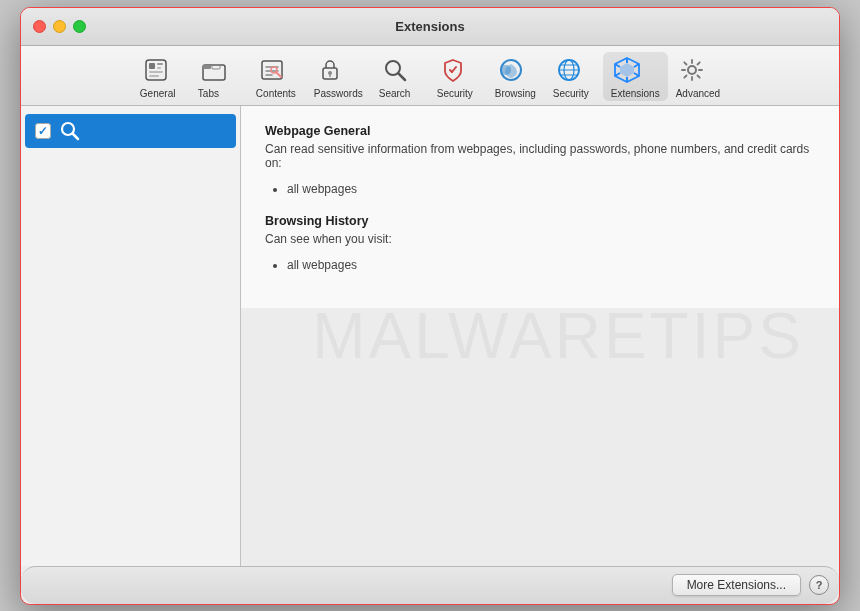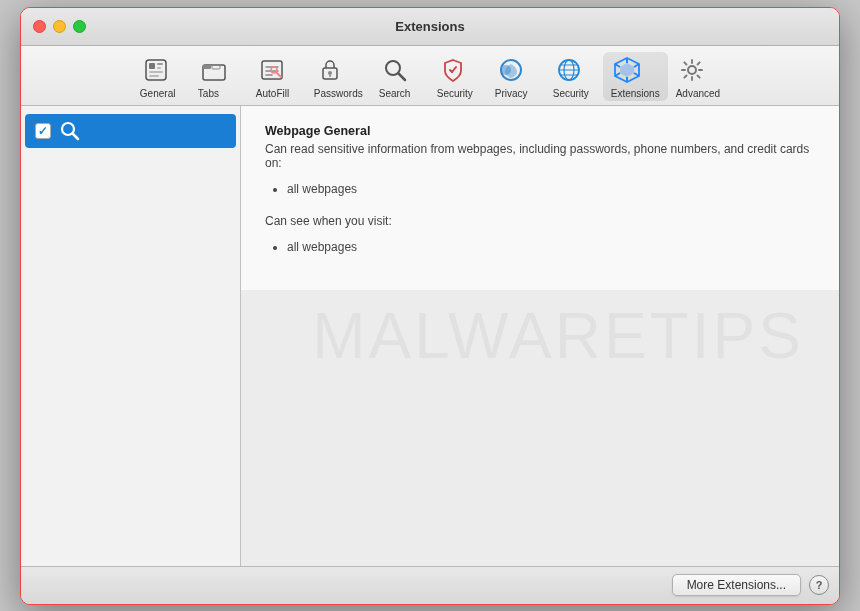--- a/index.html
+++ b/index.html
@@ -244,20 +244,21 @@
     
     .bottom-bar {
       background: linear-gradient(180deg, #e8e8e8 0%, #d8d8d8 100%);
       border-top: 1px solid #b8b8b8;
       height: 38px;
       display: flex;
       align-items: center;
       justify-content: flex-end;
       padding: 0 10px;
       gap: 8px;
+      border-radius: 15px;
     }
 
     .more-extensions-btn {
       background: linear-gradient(180deg, #f9f9f9 0%, #e8e8e8 100%);
       border: 1px solid #b0b0b0;
       border-radius: 5px;
       padding: 3px 14px;
       font-size: 12px;
       cursor: pointer;
       color: #333;
@@ -351,21 +352,21 @@
       <div class="toolbar-icon">
         <svg width="28" height="28" viewBox="0 0 28 28">
           <rect x="4" y="5" width="20" height="18" rx="2" fill="none" stroke="#555" stroke-width="1.5"></rect>
           <line x1="8" y1="11" x2="20" y2="11" stroke="#888" stroke-width="1.5" stroke-linecap="round"></line>
           <line x1="8" y1="15" x2="20" y2="15" stroke="#888" stroke-width="1.5" stroke-linecap="round"></line>
           <line x1="8" y1="19" x2="14" y2="19" stroke="#888" stroke-width="1.5" stroke-linecap="round"></line>
           <path d="M18 16 L23 21" stroke="#e88" stroke-width="2" stroke-linecap="round"></path>
           <circle cx="16" cy="14" r="3" fill="none" stroke="#e88" stroke-width="1.5"></circle>
         </svg>
       </div>
-      <span class="toolbar-label">AutoFill</span>
+      <span class="toolbar-label">Contents</span>
     </div>
 
     <div class="toolbar-item">
       <div class="toolbar-icon">
         <svg width="28" height="28" viewBox="0 0 28 28">
           <rect x="7" y="12" width="14" height="11" rx="2" fill="none" stroke="#555" stroke-width="1.5"></rect>
           <path d="M10 12 V9 a4 4 0 0 1 8 0 v3" fill="none" stroke="#555" stroke-width="1.5"></path>
           <circle cx="14" cy="17" r="2" fill="#888"></circle>
           <line x1="14" y1="19" x2="14" y2="21" stroke="#888" stroke-width="1.5"></line>
         </svg>
@@ -395,21 +396,21 @@
     </div>
 
     <div class="toolbar-item">
       <div class="toolbar-icon">
         <svg width="28" height="28" viewBox="0 0 28 28">
           <circle cx="14" cy="14" r="10" fill="none" stroke="#3388cc" stroke-width="2"></circle>
           <path d="M14 8 C14 8 20 11 20 16 C20 20 14 22 14 22 C14 22 8 20 8 16 C8 11 14 8 14 8Z" fill="#3388cc" opacity="0.4"></path>
           <circle cx="9" cy="14" r="5" fill="#3388cc" opacity="0.5"></circle>
         </svg>
       </div>
-      <span class="toolbar-label">Privacy</span>
+      <span class="toolbar-label">Browsing</span>
     </div>
 
     <div class="toolbar-item">
       <div class="toolbar-icon">
         <svg width="28" height="28" viewBox="0 0 28 28">
           <circle cx="14" cy="14" r="10" fill="none" stroke="#2288dd" stroke-width="1.8"></circle>
           <ellipse cx="14" cy="14" rx="5" ry="10" fill="none" stroke="#2288dd" stroke-width="1.2"></ellipse>
           <line x1="4" y1="14" x2="24" y2="14" stroke="#2288dd" stroke-width="1.2"></line>
           <line x1="5" y1="9" x2="23" y2="9" stroke="#2288dd" stroke-width="1.2"></line>
           <line x1="5" y1="19" x2="23" y2="19" stroke="#2288dd" stroke-width="1.2"></line>
@@ -468,20 +469,21 @@
         <div class="permissions">
           <div class="permission-section">
             <div class="permission-title">Webpage General</div>
             <div class="permission-desc">Can read sensitive information from webpages, including passwords, phone numbers, and credit cards on:</div>
             <ul class="permission-list">
               <li>all webpages</li>
             </ul>
           </div>
 
           <div class="permission-section">
+            <div class="permission-title">Browsing History</div>
             <div class="permission-desc">Can see when you visit:</div>
             <ul class="permission-list">
               <li>all webpages</li>
             </ul>
           </div>
         </div>
       </div>
 
       <div class="watermark-overlay">
         <span class="watermark-text">MALWARETIPS</span>

